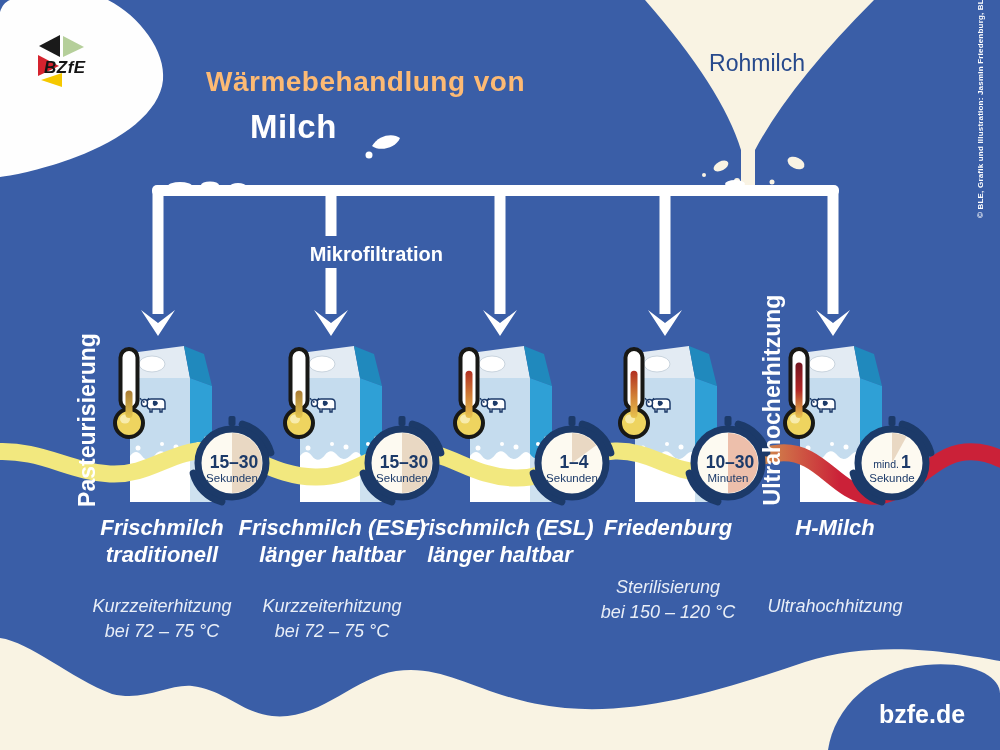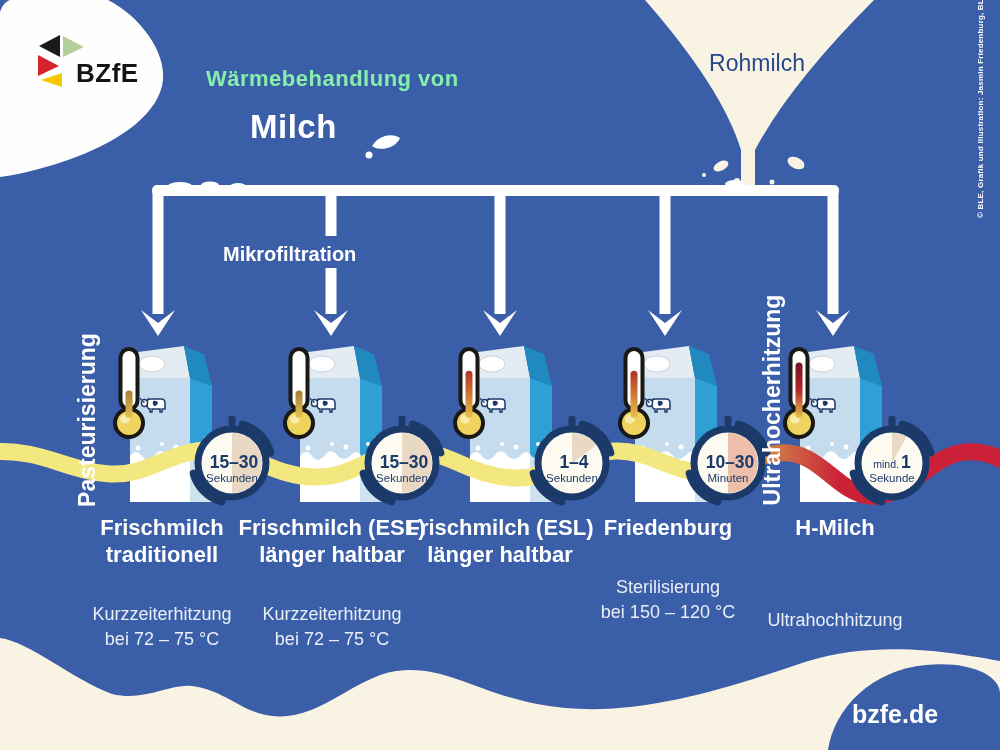--- a/index.html
+++ b/index.html
@@ -1,33 +1,33 @@
 <!DOCTYPE html>
 <html><head>
 <meta charset="utf-8">
 <style>
   html,body{margin:0;padding:0;}
   .canvas{position:relative;width:1000px;height:750px;background:#3a5ea7;overflow:hidden;
           font-family:"Liberation Sans","DejaVu Sans",sans-serif;}
   .abs{position:absolute;}
   svg{display:block;}
-  .title-line1{left:206px;top:66px;font-size:22px;font-weight:700;color:#86efac;letter-spacing:.5px;}
+  .title-line1{left:206px;top:66px;font-size:28px;font-weight:700;color:#fdba74;letter-spacing:.5px;}
   .title-line2{left:250px;top:108px;font-size:33px;font-weight:700;color:#fff;letter-spacing:.5px;}
   .rohmilch{left:687px;top:50px;width:140px;text-align:center;font-size:23px;font-weight:400;color:#27498c;}
-  .logo-text{left:76px;top:58px;font-size:26px;font-weight:700;color:#141414;letter-spacing:.5px;}
-  .mikro{left:223px;top:243px;width:220px;text-align:left;font-size:20px;font-weight:700;color:#fff;}
+  .logo-text{left:44px;top:58px;font-size:17px;font-weight:700;color:#141414;letter-spacing:.5px;font-style:italic;}
+  .mikro{left:223px;top:243px;width:220px;text-align:right;font-size:20px;font-weight:700;color:#fff;}
   .side-label{font-size:23px;font-weight:700;color:#fff;white-space:nowrap;}
   .side-left{left:87px;top:420px;transform:translate(-50%,-50%) rotate(-90deg);}
   .side-right{left:772px;top:400px;transform:translate(-50%,-50%) rotate(-90deg);}
   .credit{left:976px;top:218px;transform:rotate(-90deg);transform-origin:0 0;
           font-size:8px;font-weight:700;color:#fff;white-space:nowrap;letter-spacing:.2px;}
-  .col{width:190px;text-align:center;color:#fff;}
+  .col{width:190px;text-align:center;color:#fff;font-style:italic;}
   .col .name{font-size:22px;line-height:27px;font-weight:700;}
-  .col .proc{margin-top:34px;font-size:18px;line-height:25px;color:#e9eef7;}
-  .website{left:852px;top:700px;width:140px;text-align:left;font-size:25px;font-weight:700;color:#fff;}
+  .col .proc{margin-top:26px;font-size:18px;line-height:25px;color:#e9eef7;}
+  .website{left:852px;top:700px;width:140px;text-align:center;font-size:25px;font-weight:700;color:#fff;}
 </style>
 </head>
 <body>
 
 <div class="canvas">
 
   <svg class="abs" style="left:0;top:0" width="1000" height="750" viewBox="0 0 1000 750">
 
     <path d="M10,0 L108,0 C140,16 166,52 163,80 C160,112 122,140 76,157 C44,169 16,175 0,177 L0,12 C2,6 5,2 10,0 Z" fill="#fefefe"></path>
 
@@ -442,21 +442,21 @@
     <div class="proc" style="margin-top:34px">
         <div>Sterilisierung</div>
         <div>bei 150 – 120 °C</div>
       </div>
   </div>
   <div class="abs col" style="left:740px;top:514px">
     <div class="name">
         <div>H-Milch</div>
         <div></div>
       </div>
-    <div class="proc" style="margin-top:67px">
+    <div class="proc" style="margin-top:53px">
         <div>Ultrahochhitzung</div>
       </div>
   </div>
 
   <div class="abs side-label side-left">Pasteurisierung</div>
   <div class="abs side-label side-right">Ultrahocherhitzung</div>
 
   <div class="abs credit">© BLE, Grafik und Illustration: Jasmin Friedenburg, BLE</div>
   <div class="abs website">bzfe.de</div>
 

